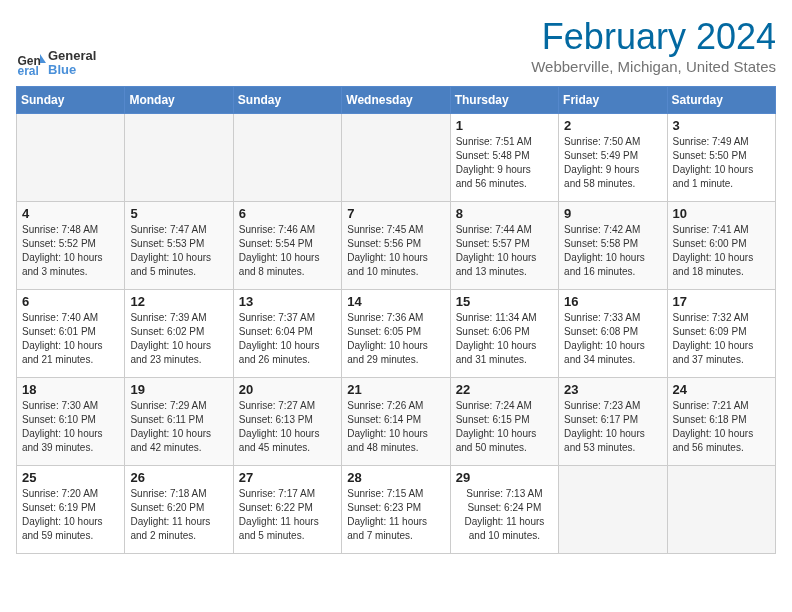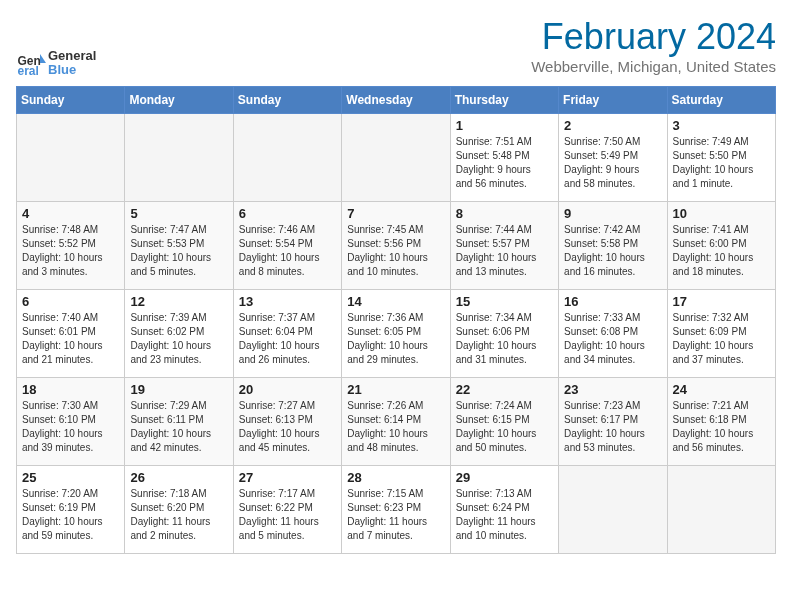--- a/index.html
+++ b/index.html
@@ -228,21 +228,21 @@
         </td>
         <td>
           <span class="day-number">14</span>
           <div class="day-info" style="white-space: pre-line;">Sunrise: 7:36 AM
 Sunset: 6:05 PM
 Daylight: 10 hours
 and 29 minutes.</div>
         </td>
         <td>
           <span class="day-number">15</span>
-          <div class="day-info" style="white-space: pre-line;">Sunrise: 7:34 AM
+          <div class="day-info" style="white-space: pre-line;">Sunrise: 11:34 AM
 Sunset: 6:06 PM
 Daylight: 10 hours
 and 31 minutes.</div>
         </td>
         <td>
           <span class="day-number">16</span>
           <div class="day-info" style="white-space: pre-line;">Sunrise: 7:33 AM
 Sunset: 6:08 PM
 Daylight: 10 hours
 and 34 minutes.</div>
@@ -330,21 +330,21 @@
         </td>
         <td>
           <span class="day-number">28</span>
           <div class="day-info" style="white-space: pre-line;">Sunrise: 7:15 AM
 Sunset: 6:23 PM
 Daylight: 11 hours
 and 7 minutes.</div>
         </td>
         <td>
           <span class="day-number">29</span>
-          <div class="day-info" style="white-space: pre-line;">Sunrise: 7:13 AM
+          <div class="day-info" style="white-space: pre-line; text-align: center;">Sunrise: 7:13 AM
 Sunset: 6:24 PM
 Daylight: 11 hours
 and 10 minutes.</div>
         </td>
         <td class="empty-cell"></td>
         <td class="empty-cell"></td>
       </tr>
     </tbody>
 </table>
 

